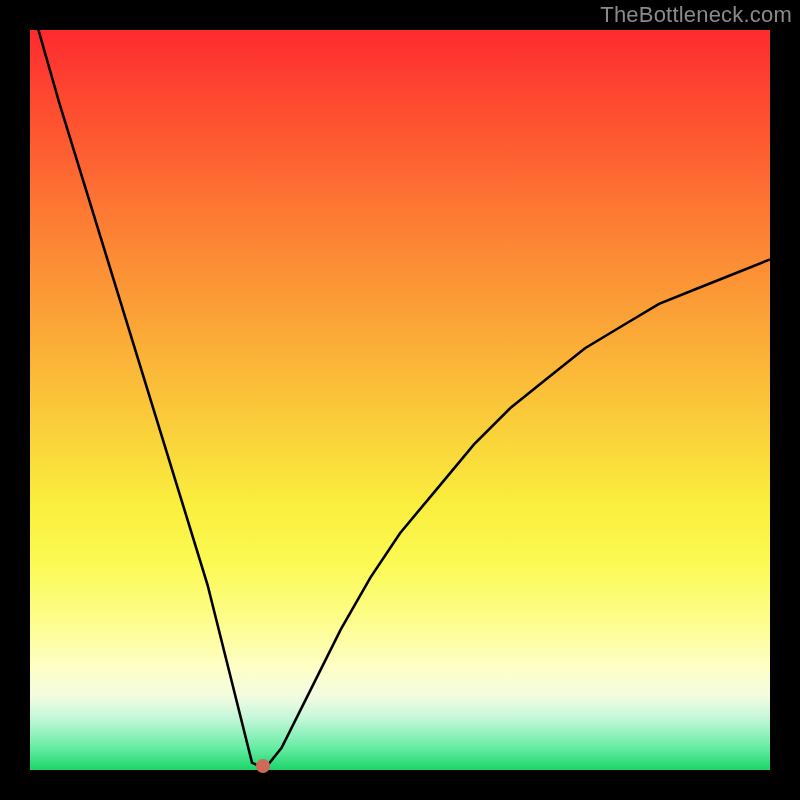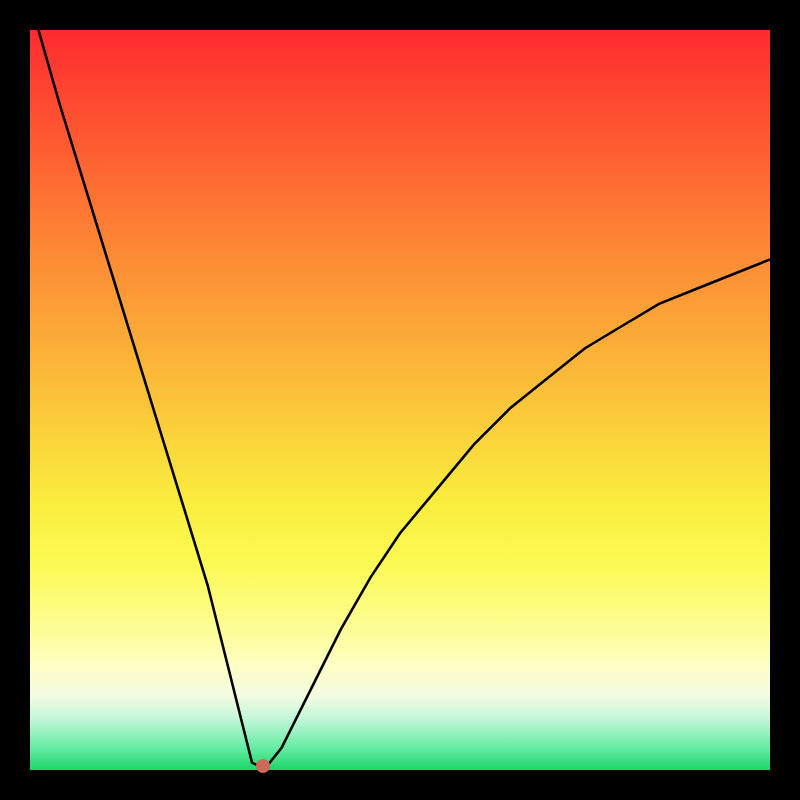--- a/index.html
+++ b/index.html
@@ -64,20 +64,21 @@
     height: 14px;
     border-radius: 50%;
     background: #cf6a59;
     transform: translate(-50%, -50%);
   }
 </style>
 </head>
 <body>
 
 <div class="frame">
+  <div class="watermark">TheBottleneck.com</div>
 
   <div class="plot">
     <svg class="curve" viewBox="0 0 740 740" preserveAspectRatio="none">
       <path id="curve-path" d="M0.0 -29.6 L29.6 74.0 L59.2 170.2 L88.8 266.4 L118.4 362.6 L148.0 458.8 L177.6 555.0 L199.8 643.8 L214.6 703.0 L222.0 732.6 L229.4 736.3 L236.8 736.3 L251.6 717.8 L281.2 658.6 L310.8 599.4 L340.4 547.6 L370.0 503.2 L407.0 458.8 L444.0 414.4 L481.0 377.4 L518.0 347.8 L555.0 318.2 L592.0 296.0 L629.0 273.8 L666.0 259.0 L703.0 244.2 L740.0 229.4" stroke="#000" stroke-width="2.6" fill="none"></path>
     </svg>
     <div class="marker" id="min-marker" style="left: 233.1px; top: 736.3px;"></div>
   </div>
 </div>
 
 </body></html>

